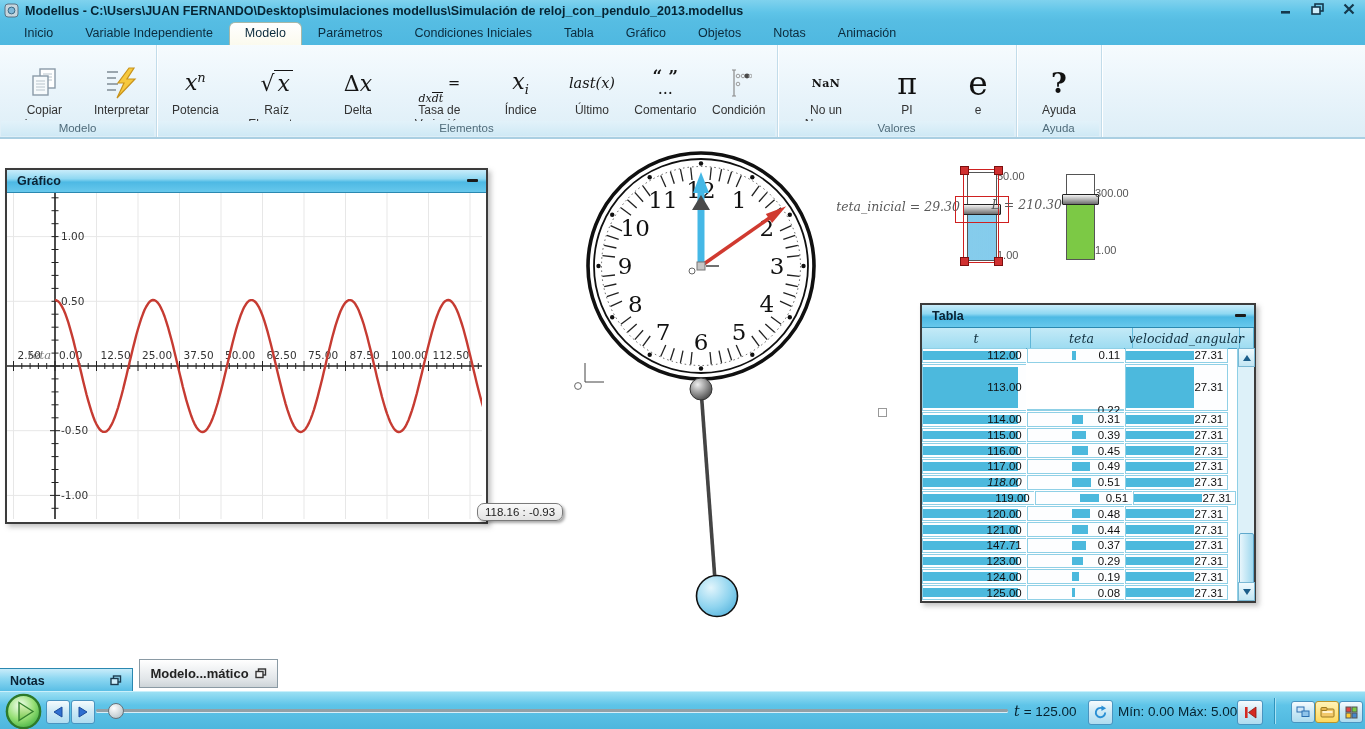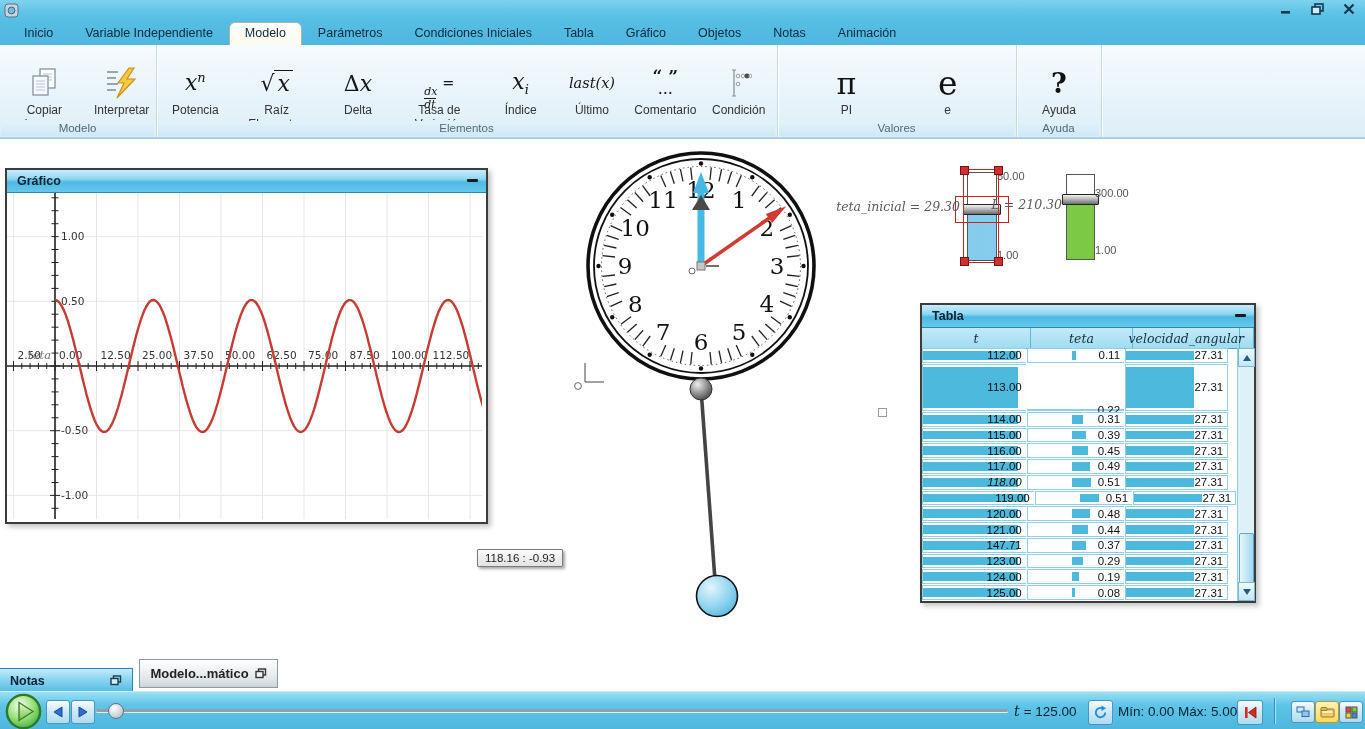--- a/index.html
+++ b/index.html
@@ -31,21 +31,21 @@
   .rbtn{display:flex;flex-direction:column;align-items:center;justify-content:flex-start;
     min-width:58px;padding:2px 4px;border-radius:3px;cursor:default;}
   .ricon{height:40px;display:flex;align-items:center;justify-content:center;}
   .rlabel{font-size:12px;color:#333;text-align:center;line-height:1.15;max-width:78px;margin-top:1px;}
   .rcap{position:absolute;left:1px;right:2px;bottom:1px;height:15px;
     background:linear-gradient(180deg,#e2f2fa,#cfe9f5);
     font-size:11.5px;color:#4f6b7a;text-align:center;line-height:15px;}
   .mg{font-family:"DejaVu Serif",serif;font-style:italic;font-size:22px;color:#151515;}
   .mg sup{font-size:13px;} .mg sub{font-size:13px;}
   .mg-small{font-family:"DejaVu Serif",serif;font-style:italic;font-size:14.5px;color:#151515;}
-  .frac{display:inline-flex;flex-direction:column;align-items:flex-start;
+  .frac{display:inline-flex;flex-direction:row;align-items:flex-end;
     font-family:"DejaVu Serif",serif;font-style:italic;font-size:11px;color:#151515;line-height:1.05;margin-top:30px;}
   .frac .den{border-top:1px solid #151515;}
   .cmt{display:flex;flex-direction:column;align-items:center;line-height:0.7;
     font-family:"DejaVu Serif",serif;color:#151515;}
   .cmt .q{font-size:17px;font-weight:bold;} .cmt .d{font-size:16px;}
   .big-serif{font-family:"DejaVu Serif",serif;font-size:30px;color:#111;}
   .nan{font-family:"DejaVu Serif",serif;font-size:11px;font-weight:bold;color:#111;letter-spacing:.5px;}
   .qmark{font-family:"DejaVu Serif",serif;font-size:27px;font-weight:bold;color:#111;}
   
   #canvas{position:absolute;left:0;top:139px;width:1365px;height:552px;background:#fff;}
@@ -53,22 +53,22 @@
   .win{position:absolute;border:2px solid #3c3c3c;background:#fff;
        box-shadow:3px 3px 5px rgba(80,80,80,.35);}
   .win-title{height:22px;background:linear-gradient(180deg,#c8ecfa,#8fd8f2 40%,#4db9e4 55%,#67c8ec);
        border-bottom:1px solid #2a88b0;display:flex;align-items:center;position:relative;}
   .win-title-text{font-weight:bold;font-size:12.5px;color:#0a2233;padding-left:10px;}
   .minbtn{position:absolute;right:8px;top:9px;width:11px;height:3px;background:#1b1b1b;border-radius:1px;}
   
   #graph-window{left:5px;top:29px;width:479px;height:352px;}
   #graph-plot{position:absolute;left:0;top:23px;width:475px;height:326px;background:#fff;overflow:hidden;}
   #graph-tooltip{position:absolute;left:477px;top:364px;z-index:6;
-     background:linear-gradient(180deg,#fafafa,#e2e2e2);border:1px solid #7a7a7a;border-radius:1px;
-     font-size:11.5px;color:#222;padding:2px 7px;box-shadow:2px 2px 3px rgba(0,0,0,.35);margin-top:46px;}
+     background:linear-gradient(180deg,#fafafa,#e2e2e2);border:1px solid #7a7a7a;border-radius:7px;
+     font-size:11.5px;color:#222;padding:2px 7px;box-shadow:2px 2px 3px rgba(0,0,0,.35);}
   
   #clock-svg{position:absolute;left:552px;top:6px;}
   #tiny-square{position:absolute;left:878px;top:269px;width:7px;height:7px;border:1px solid #999;background:#fff;}
   
   .lvl-track{position:absolute;border:1px solid #555;background:#fff;}
   .lvl-fill{position:absolute;left:0;right:0;bottom:0;}
   .lvl-handle{position:absolute;height:9px;background:linear-gradient(180deg,#f2f2f2,#b9b9b9 45%,#6e6e6e);
       border:1px solid #222;border-radius:1px;}
   .lvl-label{position:absolute;font-family:"DejaVu Serif",serif;font-style:italic;
       font-size:12.5px;color:#5a5a5a;white-space:nowrap;text-align:right;}
@@ -126,20 +126,21 @@
   .cbtn.active-yellow{background:linear-gradient(180deg,#fff3b8,#ffd95e);border-color:#b9952c;}
 </style>
 </head>
 <body>
 
 <div id="titlebar">
   <svg id="app-icon" viewBox="0 0 15 15">
     <rect x="1" y="1" width="13" height="13" rx="3" fill="#c7d6de" stroke="#5a7384"></rect>
     <circle cx="7.5" cy="7.5" r="3.4" fill="#7fb8d8" stroke="#3d6a84"></circle>
   </svg>
+  <span id="title-text">Modellus - C:\Users\JUAN FERNANDO\Desktop\simulaciones modellus\Simulación de reloj_con_pendulo_2013.modellus</span>
   <div id="win-controls">
     <div class="wc">
       <svg width="11" height="11" viewBox="0 0 11 11">
           <rect x="1" y="7" width="9" height="2.6" fill="#15384c"></rect>
         </svg>
     </div>
     <div class="wc">
       <svg width="13" height="12" viewBox="0 0 13 12">
         <rect x="4" y="1" width="8" height="7" fill="none" stroke="#15384c" stroke-width="1.6"></rect>
         <rect x="1" y="4" width="8" height="7" fill="#cfeefb" stroke="#15384c" stroke-width="1.6"></rect>
@@ -273,20 +274,26 @@
       <circle cx="12" cy="16" r="1.8" fill="none" stroke="#9a9a9a"></circle>
               </svg>
             </div>
             <div class="rlabel">Condición</div>
           </div>
         </div>
         <div class="rcap">Elementos</div>
       </div>
       <div class="rgroup" style="width: 238px;">
         <div class="rrow">
+          <div class="rbtn">
+            <div class="ricon">
+              <span class="nan">NaN</span>
+            </div>
+            <div class="rlabel">No un Numero</div>
+          </div>
           <div class="rbtn">
             <div class="ricon">
               <span class="big-serif">π</span>
             </div>
             <div class="rlabel">PI</div>
           </div>
           <div class="rbtn">
             <div class="ricon">
               <span class="big-serif" style="font-size:33px">e</span>
             </div>

